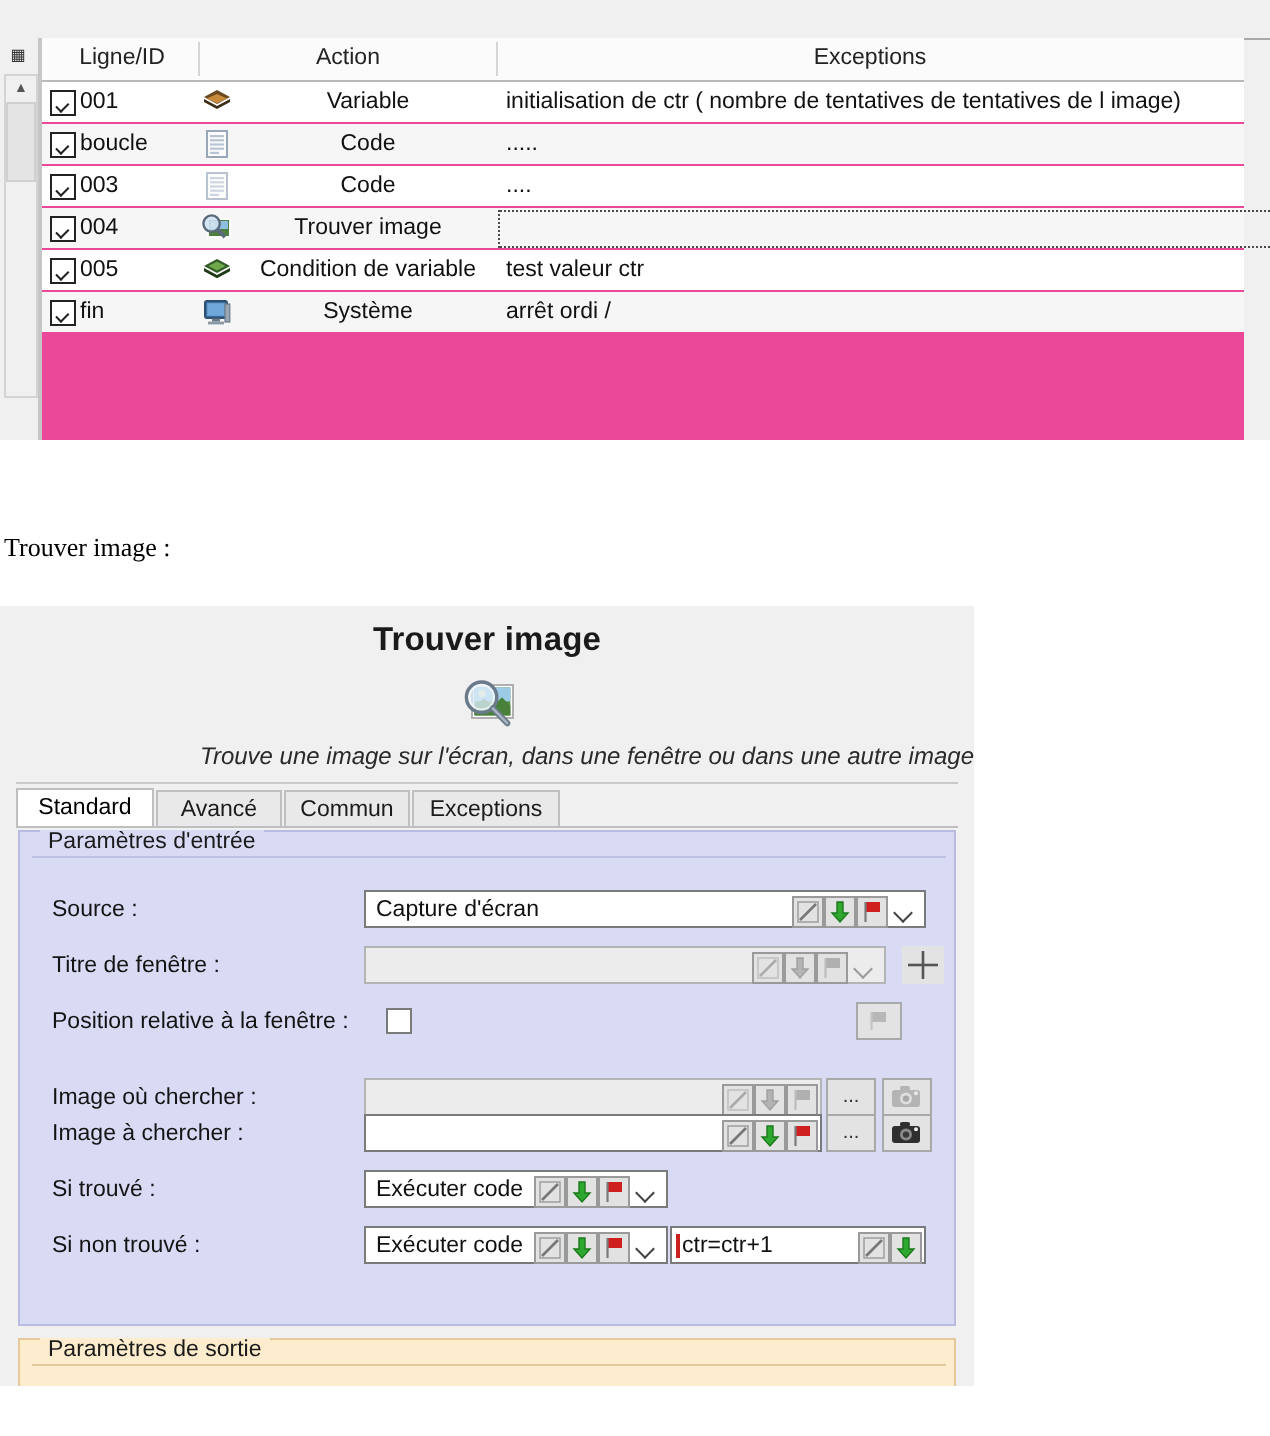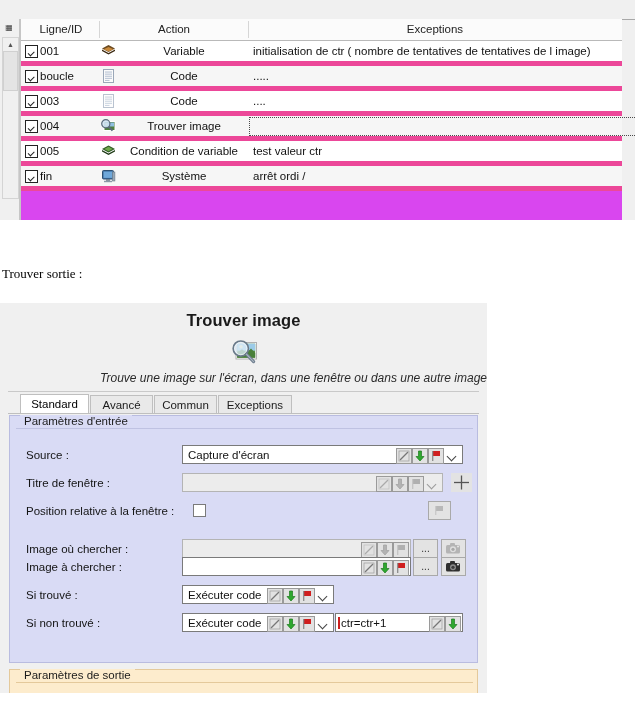--- a/index.html
+++ b/index.html
@@ -16,26 +16,26 @@
 
   
   #left-gutter{position:absolute;left:0;top:19px;width:19px;height:201px;background:#f0f0f0;border-right:1px solid #c6c6c6;}
   #gutter-corner{position:absolute;left:0;top:0;width:18px;height:17px;background:#f0f0f0;
      display:flex;align-items:center;justify-content:center;font-size:8px;color:#333;}
   #gutter-scroll{position:absolute;left:2px;top:18px;width:15px;height:160px;background:#f0f0f0;border:1px solid #d4d4d4;}
   #gutter-scroll .arw{height:13px;display:flex;align-items:center;justify-content:center;font-size:7px;color:#555;}
   #gutter-scroll .thumb{position:absolute;left:0;top:13px;width:13px;height:38px;background:#e4e4e4;border:1px solid #d0d0d0;}
 
   
-  #grid{position:absolute;left:20px;top:19px;width:601px;height:201px;background:#d946ef;border-left:1px solid #c6c6c6;}
+  #grid{position:absolute;left:20px;top:19px;width:601px;height:201px;background:#ec4899;border-left:1px solid #c6c6c6;}
   .grid-head{position:relative;height:21px;background:#fbfbfb;border-bottom:1px solid #b9b9b9;}
   .grid-head .hcell{position:absolute;top:0;height:21px;line-height:21px;font-size:11.5px;color:#222;text-align:center;}
   .grid-head .sep{position:absolute;top:2px;width:1px;height:17px;background:#d6d6d6;}
 
-  .grid-row{position:relative;height:20px;border-bottom:5px solid #ec4899;}
+  .grid-row{position:relative;height:20px;border-bottom:1px solid #ec4899;}
   .grid-row.alt{background:#f6f6f6;}
   .grid-row.white{background:#ffffff;}
   .cb{position:absolute;left:4px;top:4px;width:11px;height:11px;border:1.4px solid #222;background:#fff;}
   .cb:after{content:"";position:absolute;left:1.5px;top:4.5px;width:5px;height:2.5px;border-left:1.6px solid #222;border-bottom:1.6px solid #222;transform:rotate(-45deg);}
   .c-id{position:absolute;left:19px;top:0;height:20px;line-height:20px;font-size:11.5px;color:#111;}
   .c-icon{position:absolute;left:79px;top:2px;width:17px;height:16px;}
   .c-act{position:absolute;left:99px;top:0;width:128px;height:20px;line-height:20px;font-size:11.5px;color:#111;text-align:center;}
   .c-com{position:absolute;left:232px;top:0;height:20px;line-height:20px;font-size:11.5px;color:#111;}
   .focusbox{position:absolute;left:228px;top:1px;width:390px;height:17px;border:1px dotted #4a4a4a;}
 
@@ -46,21 +46,21 @@
   #caption{position:absolute;left:2px;top:266px;font-family:"Liberation Serif","DejaVu Serif",serif;font-size:13px;color:#000;}
 
   
   #dialog{position:absolute;left:0;top:303px;width:487px;height:390px;background:#f0f0f0;overflow:hidden;}
   #dlg-title{position:absolute;left:0;top:8px;width:487px;text-align:center;font-size:16.5px;font-weight:bold;color:#1a1a1a;letter-spacing:.1px;}
   #dlg-icon{position:absolute;left:50%;margin-left:-16px;top:33px;width:32px;height:30px;}
   #dlg-sub{position:absolute;left:0;top:68px;width:487px;text-align:right;font-size:12px;font-style:italic;color:#2a2a2a;}
   #dlg-rule{position:absolute;left:8px;top:88px;width:471px;height:1px;background:#c9c9c9;}
 
   
-  #tabs{position:absolute;left:8px;top:92px;width:471px;height:19px;margin-left:12px;}
+  #tabs{position:absolute;left:8px;top:92px;width:471px;height:19px;}
   .tab{position:absolute;top:0;height:19px;line-height:18px;font-size:11.5px;color:#1b1b1b;text-align:center;
        border:1px solid #bfbfbf;border-bottom:none;background:#e9e9e9;box-sizing:border-box;}
   .tab.active{background:#ffffff;border-color:#bfbfbf;color:#000;height:20px;}
   #tabline{position:absolute;left:8px;top:110px;width:471px;height:1px;background:#bfbfbf;}
 
   
   #grp-in{position:absolute;left:9px;top:112px;width:469px;height:248px;background:#d9dbf5;border:1px solid #b9bce0;box-sizing:border-box;}
   #grp-in .glabel{position:absolute;left:10px;top:-1px;font-size:11.5px;color:#1b1b1b;background:#d9dbf5;padding:0 4px;}
   #grp-in .gline{position:absolute;left:6px;top:12px;width:457px;height:1px;background:#bfc2e2;}
 
@@ -212,21 +212,21 @@
           <rect x="12.5" y="4" width="2.4" height="9" fill="#9aa8b6" stroke="#6b7a88" stroke-width=".6"></rect>
         </svg>
       </div>
       <div class="c-act">Système</div>
       <div class="c-com">arrêt ordi /</div>
     </div>
 
   </div>
 </div>
 
-<div id="caption">Trouver sortie :</div>
+<div id="caption">Trouver image :</div>
 
 <div id="dialog">
 
   <div id="dlg-title">Trouver image</div>
 
   <div id="dlg-icon">
     <svg width="32" height="30" viewBox="0 0 32 30">
       <rect x="8" y="6.5" width="20.5" height="16.5" fill="#ffffff" stroke="#b0b0b0"></rect>
       <rect x="9.2" y="7.7" width="18" height="14" fill="#5d8f45"></rect>
       <rect x="9.2" y="7.7" width="18" height="7" fill="#9ccbe8"></rect>

